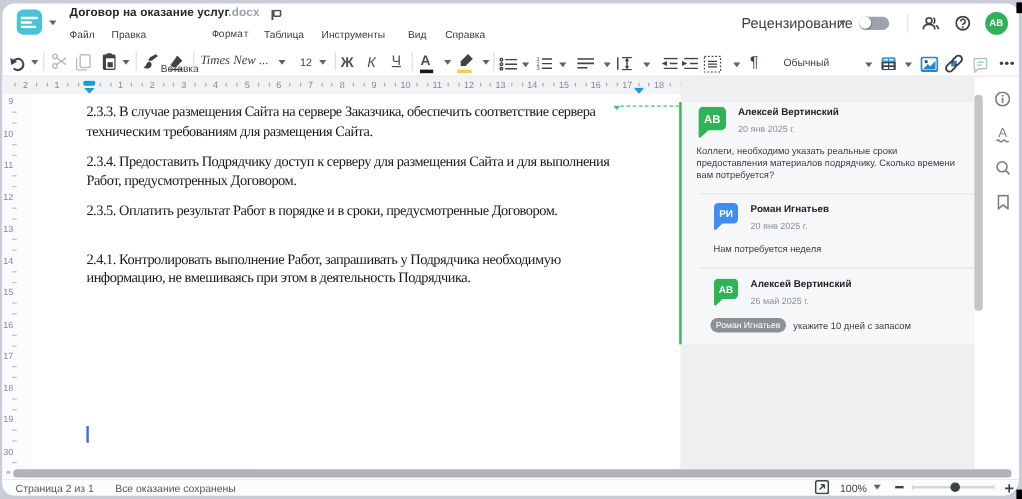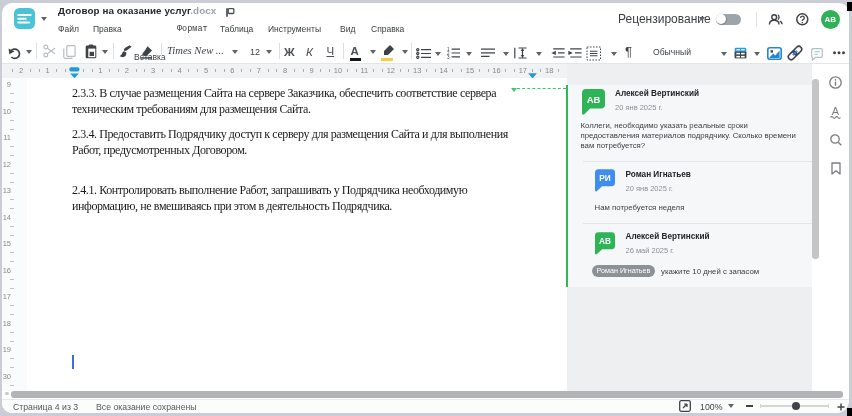--- a/index.html
+++ b/index.html
@@ -361,20 +361,21 @@
 <div class="vt" style="top:280.6px"></div>
 <div class="vt" style="top:289.5px"></div>
 <div class="vn" style="top:294.3px">30</div>
 <div class="vt" style="top:307.1px"></div>
   </div>
 
   <div class="abs" style="left:26.5px;top:77.5px;width:540.5px;height:313px;background:#fff;"></div>
   <div class="abs" id="doc">
     <p>2.3.3. В случае размещения Сайта на сервере Заказчика, обеспечить соответствие сервера<br>техническим требованиям для размещения Сайта.</p>
     <p>2.3.4. Предоставить Подрядчику доступ к серверу для размещения Сайта и для выполнения<br>Работ, предусмотренных Договором.</p>
+    <p>2.3.5. Оплатить результат Работ в порядке и в сроки, предусмотренные Договором.</p>
     <p style="margin-bottom:0">&nbsp;</p>
     <p>2.4.1. Контролировать выполнение Работ, запрашивать у Подрядчика необходимую<br>информацию, не вмешиваясь при этом в деятельность Подрядчика.</p>
   </div>
   <div class="abs" style="left:72px;top:355px;width:1.5px;height:13.8px;background:#3a6fe0;"></div>
 
   <svg class="abs" style="left:510.8px;top:88.2px;" width="7" height="5">
         <path d="M0 0 L6 0 L3 3.9 Z" fill="#3ec768"></path>
       </svg>
   <div class="abs" style="left:517px;top:87.9px;width:49px;height:0;border-top:1.5px dashed #3ec768;"></div>
 
@@ -427,21 +428,21 @@
       </svg>
   <svg class="abs" style="left:830.5px;top:161.5px;" width="10" height="13" viewBox="0 0 10 13">
         <path d="M1 1 H9 V12 L5 8.8 L1 12 Z" fill="none" stroke="#797c80" stroke-width="1.3" stroke-linejoin="round"></path>
       </svg>
 
   <div class="abs" style="left:0;top:390.5px;width:852px;height:8px;background:#fff;"></div>
   <div class="abs" style="left:5px;top:391.5px;width:4px;height:3px;border-radius:1.5px;background:#c6c8ca;"></div>
       <div class="abs" style="left:11px;top:391.3px;width:832px;height:6.4px;border-radius:3.2px;background:#b1b3b6;"></div>
 
   <div class="abs" style="left:0;top:398.8px;width:852px;height:13.7px;background:#fbfcfc;border-top:1px solid #e7e9eb;"></div>
-  <div class="abs st" style="left:13px;">Страница 4 из 3</div>
+  <div class="abs st" style="left:13px;">Страница 2 из 1</div>
   <div class="abs st" style="left:96px;">Все оказание сохранены</div>
   <svg class="abs" style="left:679px;top:399.5px;" width="12" height="12" viewBox="0 0 12 12">
         <rect x="0.7" y="0.7" width="10.6" height="10.6" rx="1.5" fill="none" stroke="#3f4348" stroke-width="1.3"></rect>
         <path d="M4 8 L8 4 M8 4 H5 M8 4 V7" stroke="#3f4348" stroke-width="1.2" fill="none"></path>
       </svg>
   <div class="abs" style="left:700px;top:401.5px;font-size:8.8px;color:#3f4348;">100%</div>
   <div class="abs car" style="left:728px;top:403.5px;"></div>
   <div class="abs" style="left:745.5px;top:405.2px;width:7px;height:1.5px;background:#3f4348;"></div>
   <div class="abs" style="left:760px;top:405.4px;width:68px;height:1.2px;background:#d4d6d8;"></div>
       <div class="abs" style="left:759.5px;top:404px;width:1.2px;height:4px;background:#d4d6d8;"></div>

